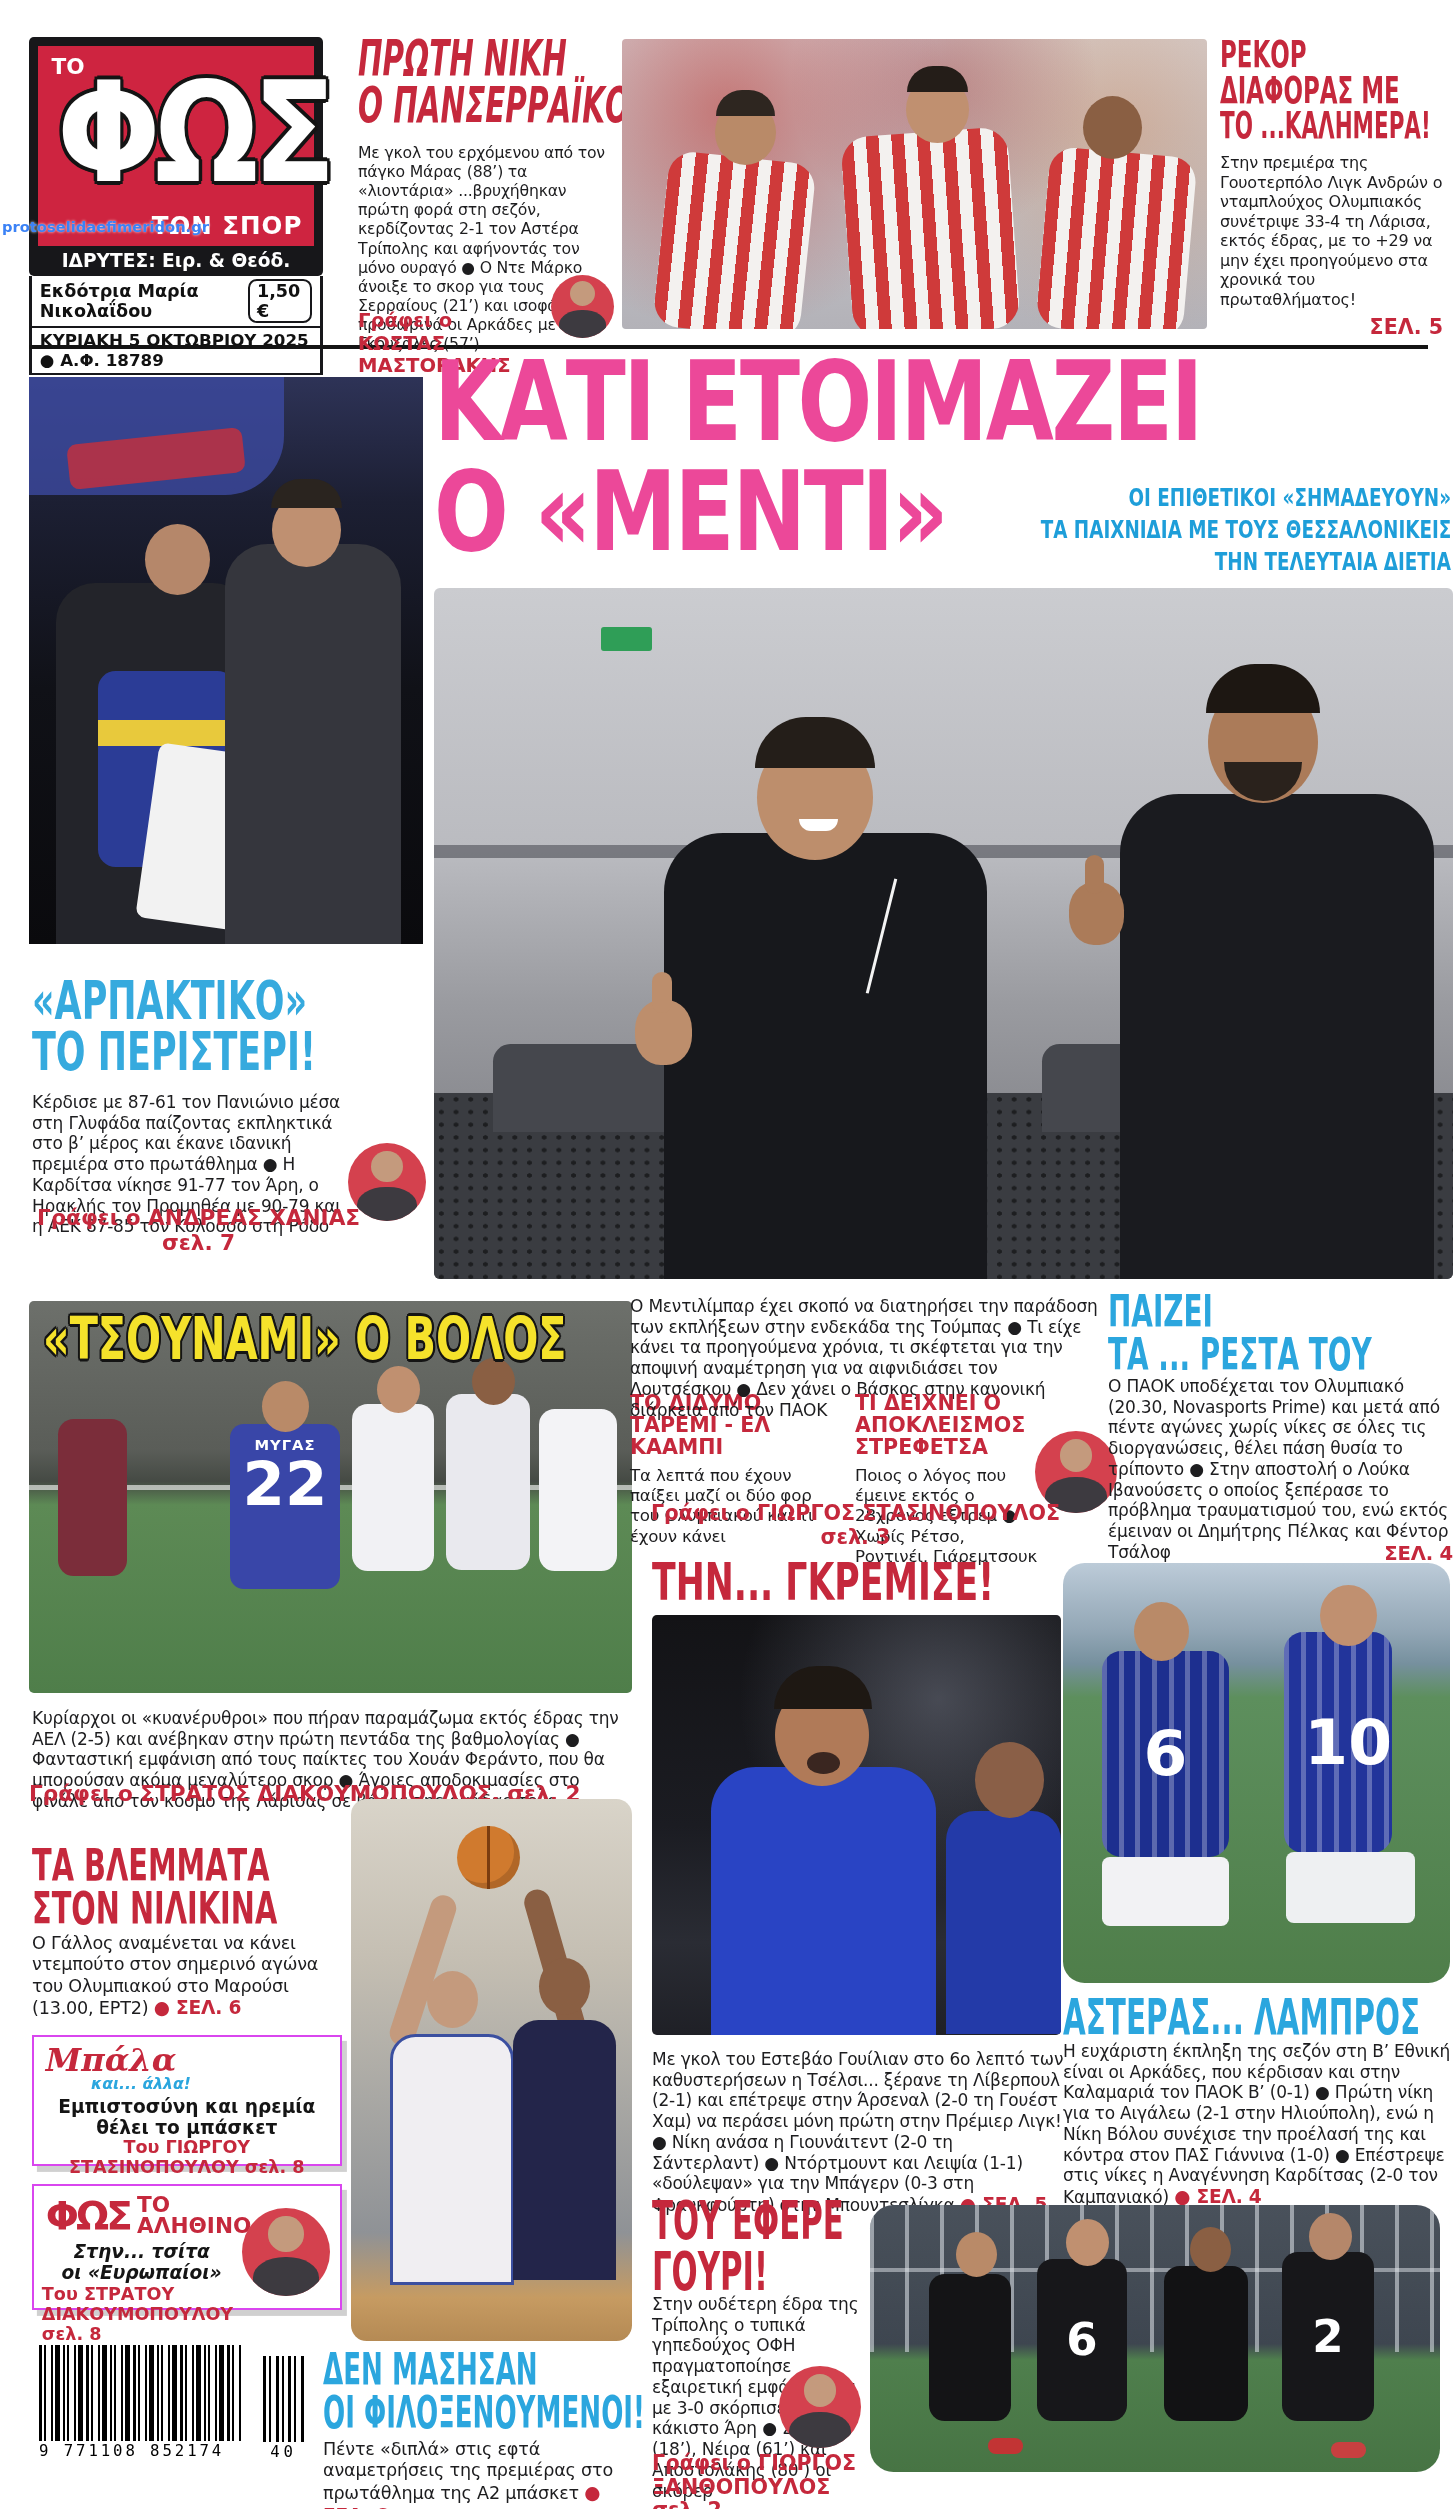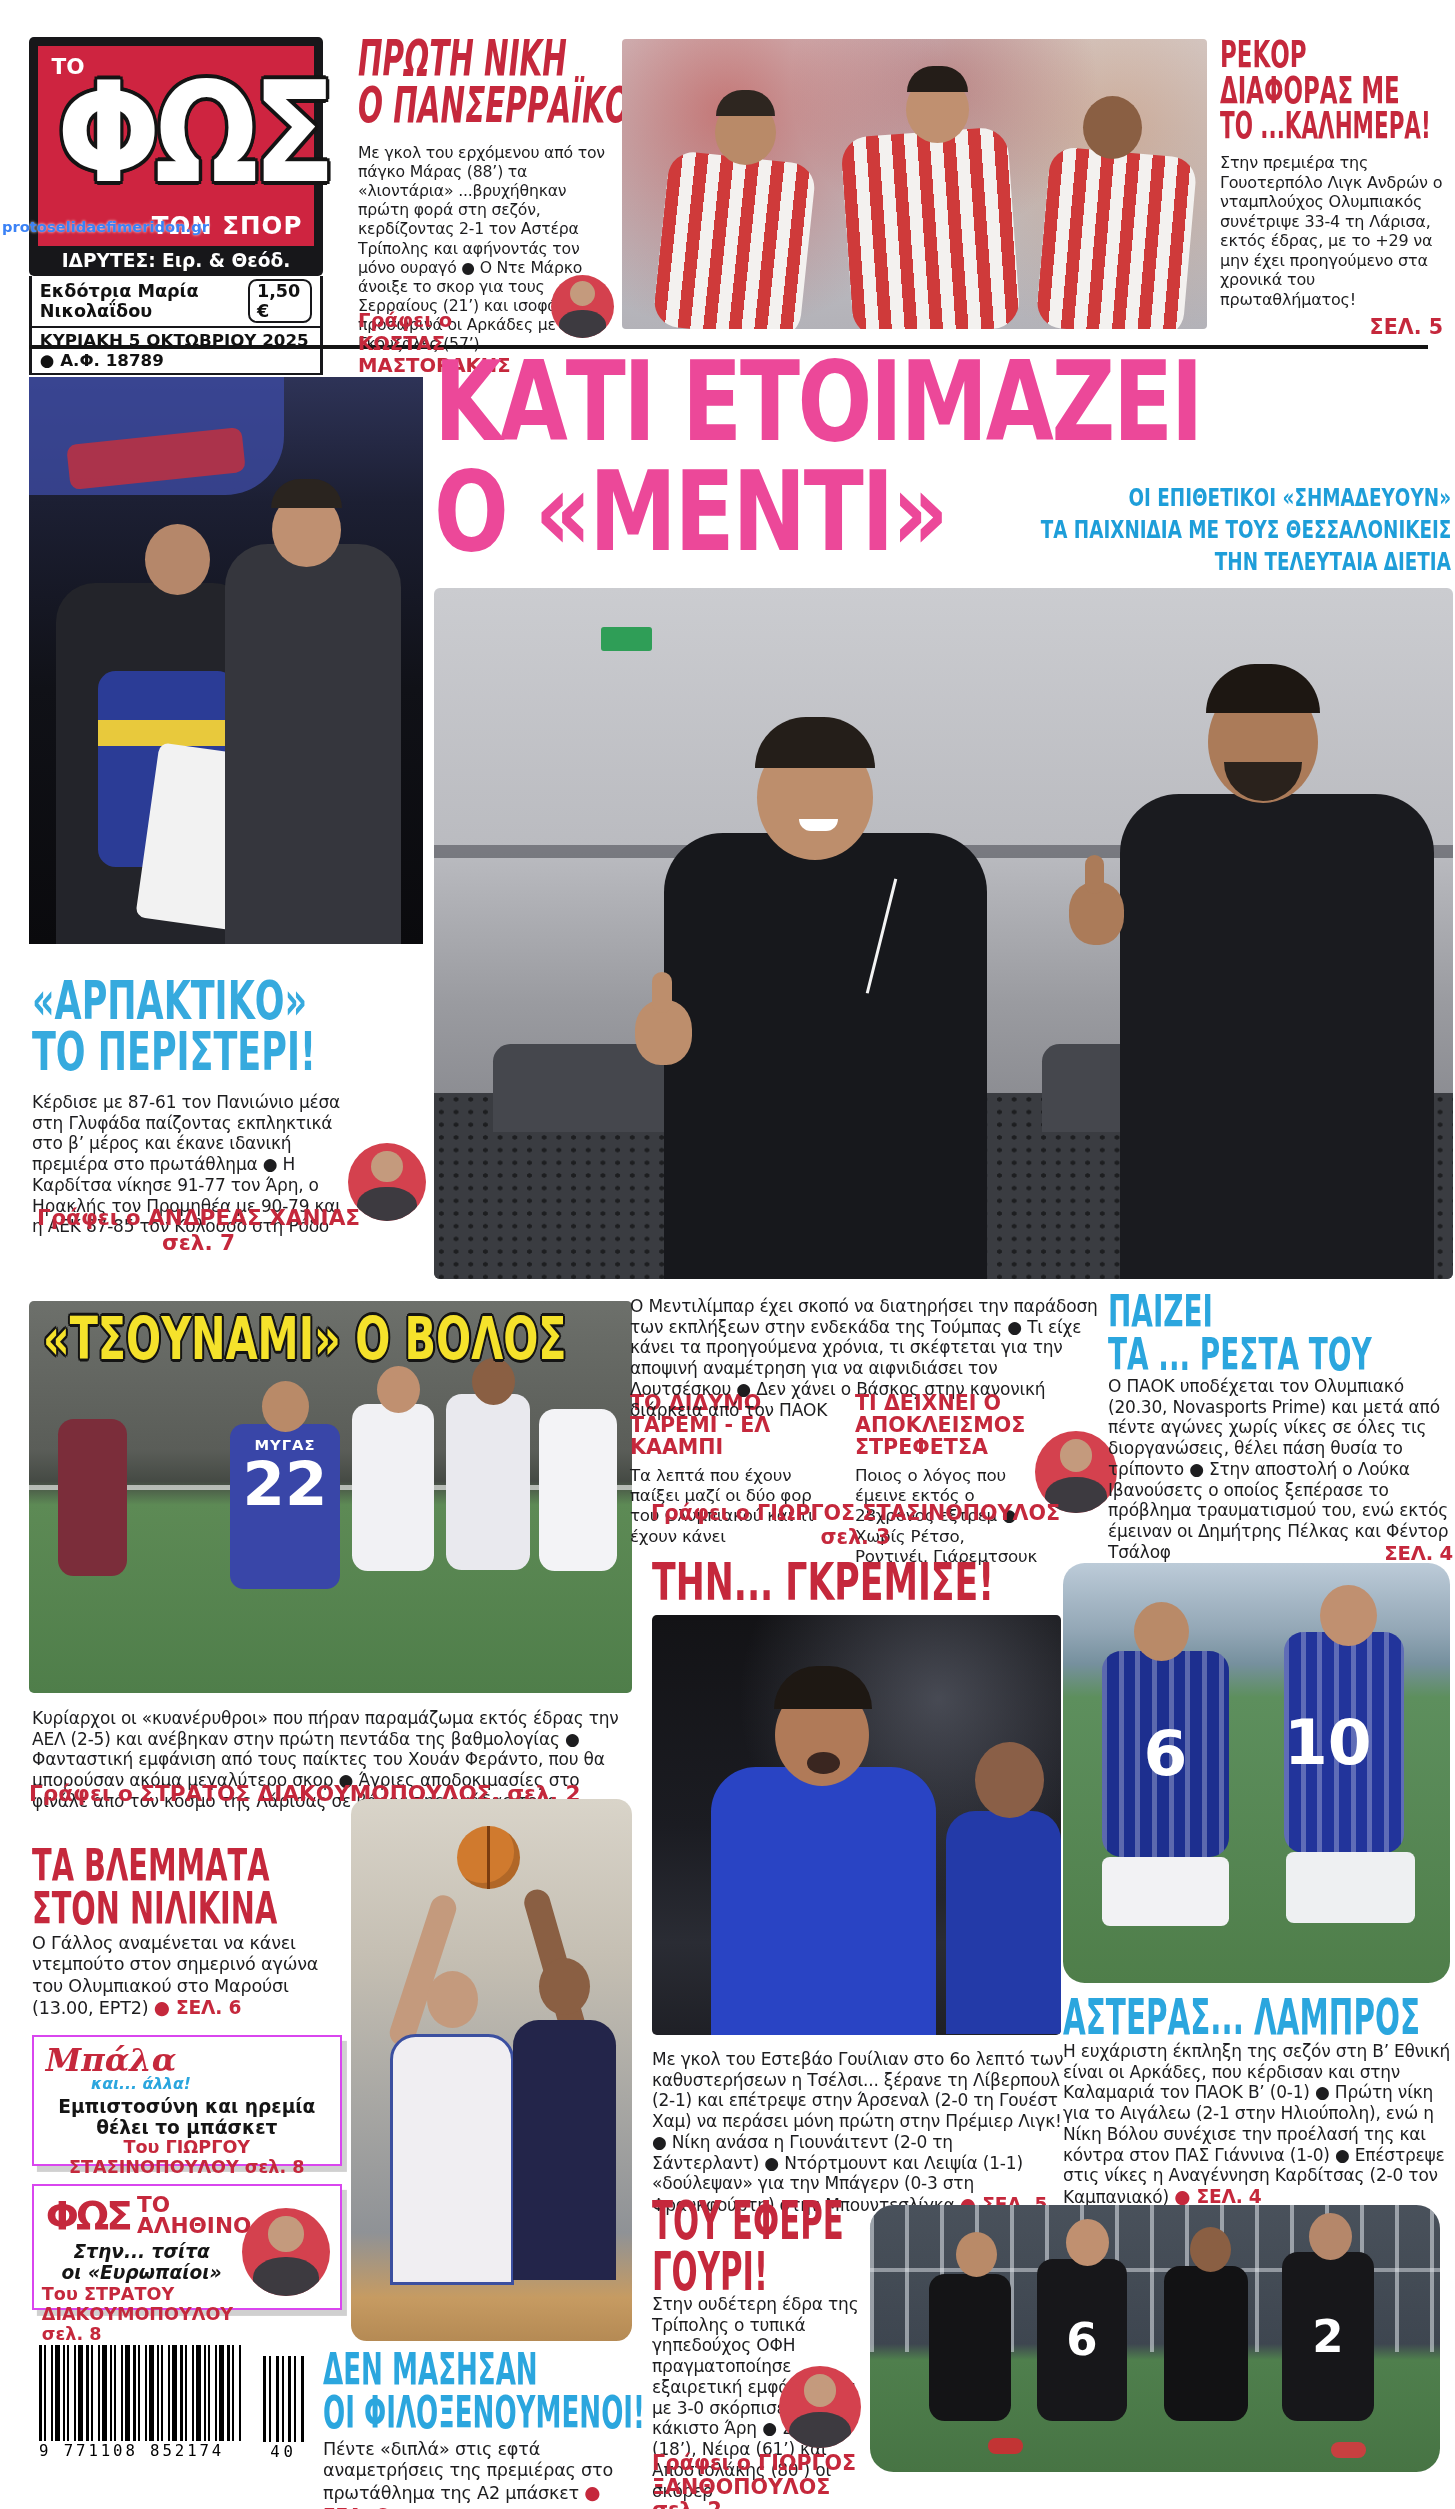--- a/index.html
+++ b/index.html
@@ -225,21 +225,21 @@
   <div class="abs body-txt" style="left:652px;top:2049px;width:412px;font-size:17px;">
     <span>Με γκολ του Εστεβάο Γουίλιαν στο 6ο λεπτό των καθυστερήσεων η Τσέλσι... ξέρανε τη Λίβερπουλ (2-1) και επέτρεψε στην Άρσεναλ (2-0 τη Γουέστ Χαμ) να περάσει μόνη πρώτη στην Πρέμιερ Λιγκ! ● Νίκη ανάσα η Γιουνάιτεντ (2-0 τη Σάντερλαντ) ● Ντόρτμουντ και Λειψία (1-1) «δούλεψαν» για την Μπάγερν (0-3 στη Φρανκφούρτη) στην Μπουντεσλίγκα</span>
     <span class="ref" style="font-size:18.6px;">● ΣΕΛ. 5</span>
   </div>
 
   <div class="abs photo" style="left:1063px;top:1563px;width:387px;height:420px;border-radius:21.6px;background:
       linear-gradient(180deg,#bccbd8 0%,#93a7b6 16%,#76909e 24%,#5d8f5d 32%,#4f7e4a 100%);">
     <div class="abs pin" style="left:39px;top:88px;width:127px;height:206px;border-radius:19.6px;background-color:#1d2f8f;text-align:center;">
       <span style="color:#fff;font-weight:bold;font-size:63px;line-height:206px;">6</span>
     </div>
-    <div class="abs pin" style="left:221px;top:69px;width:120px;height:221px;border-radius:19.6px;background-color:#22349b;text-align:left;">
+    <div class="abs pin" style="left:221px;top:69px;width:108px;height:221px;border-radius:19.6px;background-color:#22349b;text-align:right;">
       <span style="color:#fff;font-weight:bold;font-size:63px;line-height:221px;">10</span>
     </div>
     <div class="abs" style="left:71px;top:39px;width:55px;height:59px;border-radius:50%;background:#b98a68;"></div>
     <div class="abs" style="left:257px;top:21.6px;width:57px;height:61px;border-radius:50%;background:#c09070;"></div>
     <div class="abs" style="left:39px;top:294px;width:127px;height:69px;background:#f2f2f4;border-radius:7.8px;"></div>
     <div class="abs" style="left:223px;top:289px;width:129px;height:71px;background:#eef0f2;border-radius:7.8px;"></div>
   </div>
   <div class="abs hl" style="left:1063px;top:1994px;color:#2ba6de;font-size:49px;">
     <span class="sx" style="transform:scaleX(.6);">ΑΣΤΕΡΑΣ... ΛΑΜΠΡΟΣ</span>
   </div>

